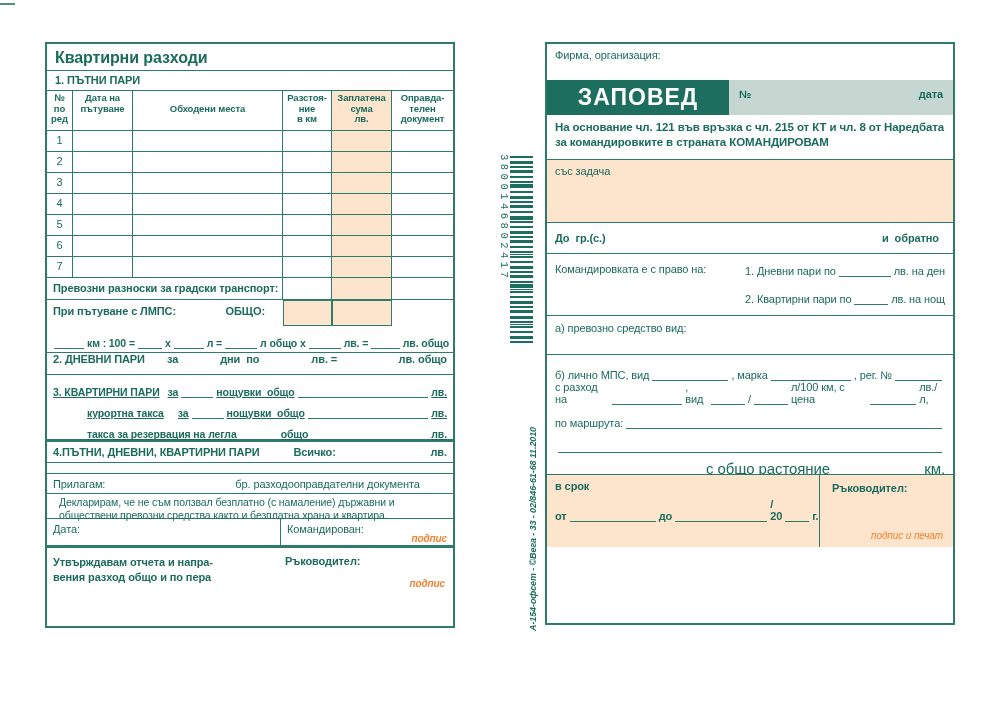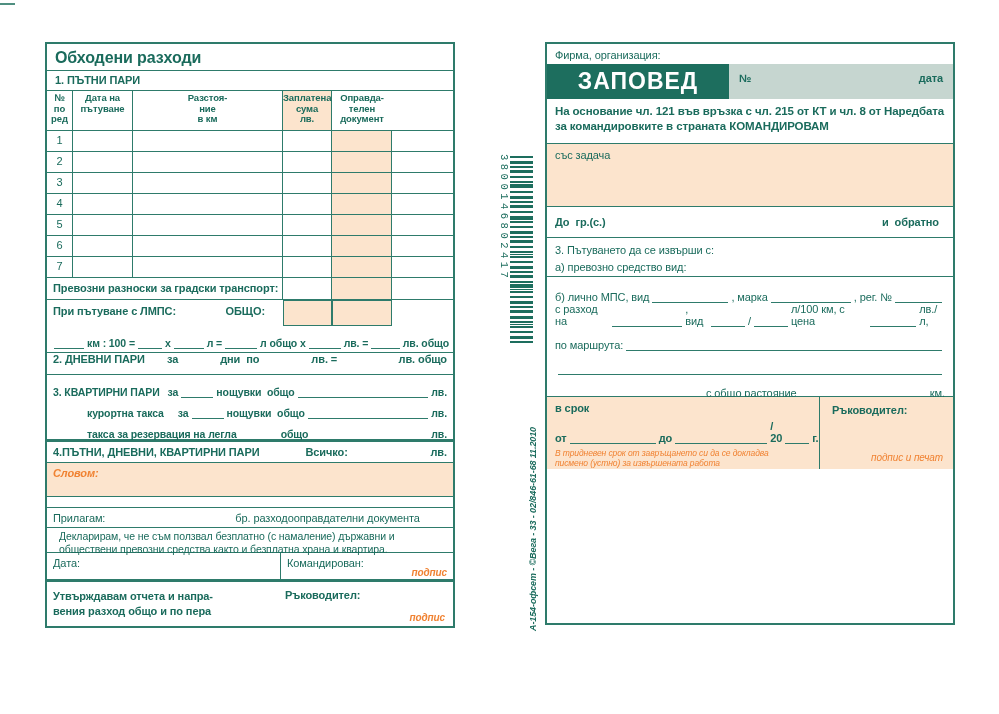--- a/index.html
+++ b/index.html
@@ -6,21 +6,21 @@
     --teal:#1a6b5c; --line:#2e7b6b; --dark:#1d6e5e;
     --band:#c6d6d0; --peach:#fce4cd; --orange:#f08232;
   }
   *{margin:0;padding:0;box-sizing:border-box;}
   html,body{width:999px;height:714px;background:#ffffff;overflow:hidden;}
   body{font-family:"Liberation Sans",sans-serif;color:var(--teal);letter-spacing:-0.1px;}
   .page{position:absolute;background:#fff;border:2px solid var(--line);}
   #page-left{left:45px;top:42px;width:410px;height:586px;}
   #page-right{left:545px;top:42px;width:410px;height:583px;}
   .bb{border-bottom:1px solid var(--line);}
-  .bt2{border-top:2px solid var(--line);gap:12px;}
+  .bt2{border-top:2px solid var(--line);}
   .row{position:relative;}
   .b{font-weight:700;}
   .pre{white-space:pre;}
   .preline{white-space:pre-line;}
   .orange{color:var(--orange);font-style:italic;}
   .bl{display:inline-block;border-bottom:1px solid var(--line);height:12px;margin:0 3px;flex:none;}
   .blf{flex:1 1 auto;}
   
   .grid6{display:grid;grid-template-columns:26px 60px 150px 49px 60px 1fr;}
   .gridT{display:grid;grid-template-columns:236px 49px 60px 1fr;}
@@ -54,30 +54,31 @@
   #crop-mark{position:absolute;left:0;top:3px;width:15px;height:2px;background:#4f8f80;}
   .abs{position:absolute;}
 </style>
 </head>
 <body>
 
 <div id="crop-mark"></div>
 
 <div class="page" id="page-left">
 
-  <div class="row bb title">Обходени разходи</div>
+  <div class="row bb title">Квартирни разходи</div>
 
   <div class="row bb lab b" style="height:20px;padding:3px 8px;">1. ПЪТНИ ПАРИ</div>
 
   <div class="row bb grid6" style="height:40px;">
     <div class="cell hcell preline">№
 по
 ред</div>
     <div class="cell hcell preline">Дата на
 пътуване</div>
+    <div class="cell hcell preline" style="padding-top:13px;">Обходени места</div>
     <div class="cell hcell preline">Разстоя-
 ние
 в км</div>
     <div class="cell hcell preline peach">Заплатена
 сума
 лв.</div>
     <div class="cell hcell preline">Оправда-
 телен
 документ</div>
   </div>
@@ -168,21 +169,21 @@
   </div>
 
   <div class="row bb lab b" style="height:22px;display:flex;padding:0 6px;">
     <span>2. ДНЕВНИ ПАРИ</span>
     <span style="margin-left:22px;">за</span>
     <span class="pre" style="margin-left:42px;">дни  по</span>
     <span style="margin-left:52px;">лв. =</span>
     <span style="margin-left:auto;">лв. общо</span>
   </div>
 
-  <div class="row bb" style="height:65px;padding:2px 6px;">
+  <div class="row bb" style="height:65px;padding:2px 6px;text-decoration:underline;">
     <div class="flexline b" style="height:21px;">
       <span>3. КВАРТИРНИ ПАРИ</span>
       <span style="margin-left:8px;">за</span>
       <span class="bl" style="width:32px;"></span>
       <span class="pre">нощувки  общо</span>
       <span class="bl blf"></span>
       <span>лв.</span>
     </div>
     <div class="flexline b" style="height:21px;padding-left:34px;">
       <span>курортна такса</span>
@@ -200,23 +201,20 @@
       <span>лв.</span>
     </div>
   </div>
 
   <div class="row bb bt2 lab b" style="height:23px;display:flex;align-items:center;padding:0 6px;">
     <span>4.ПЪТНИ, ДНЕВНИ, КВАРТИРНИ ПАРИ</span>
     <span style="margin-left:34px;">Всичко:</span>
     <span style="margin-left:auto;">лв.</span>
   </div>
 
-  <div class="row bb peach" style="height:34px;">
-    <span class="orange b lab" style="display:inline-block;padding:4px 6px;">Словом:</span>
-  </div>
 
   <div class="row" style="height:10px;"></div>
 
   <div class="row bb lab" style="height:21px;border-top:1px solid var(--line);display:flex;align-items:center;padding:0 6px;">
     <span>Прилагам:</span>
     <span style="margin-left:130px;">бр. разходооправдателни документа</span>
   </div>
 
   <div class="row bb small" style="padding:2px 12px;line-height:1.22;height:25px;">Декларирам, че не съм ползвал безплатно (с намаление) държавни и обществени превозни средства както и безплатна храна и квартира.</div>
 
@@ -241,43 +239,55 @@
     <div id="barcode-bars"></div>
     <div id="barcode-digits">3800146802417</div>
   </div>
 </div>
 <div id="imprint-wrap">
   <div id="imprint-rot">А-154-офсет - ©Вега - 33 -  02/846-61-68   11.2010</div>
 </div>
 
 <div class="page" id="page-right">
 
-  <div class="row lab" style="height:20px;padding:5px 8px;">Фирма, организация:</div>
+  <div class="row lab" style="height:36px;padding:5px 8px;">Фирма, организация:</div>
 
   <div class="band">
     <div class="band-dark">ЗАПОВЕД</div>
     <div class="band-light">
       <span class="abs" style="left:10px;top:8px;">№</span>
       <span class="abs" style="right:10px;top:8px;">дата</span>
     </div>
   </div>
 
   <div class="row bb lab b" style="height:45px;padding:5px 8px;line-height:1.3;font-size:11.5px;">На основание чл. 121 във връзка с чл. 215 от КТ и чл. 8 от Наредбата за командировките в страната КОМАНДИРОВАМ</div>
 
 
   <div class="row bb peach lab" style="height:63px;padding:5px 8px;">със задача</div>
 
   <div class="row bb lab b" style="height:31px;display:flex;align-items:center;padding:0 14px 0 8px;">
     <span class="pre">До  гр.(с.)</span>
     <span class="pre" style="margin-left:auto;">и  обратно</span>
   </div>
 
+  <div class="row bb" style="height:62px;">
+    <span class="abs lab" style="left:8px;top:9px;">Командировката е с право на:</span>
+    <div class="abs flexline lab" style="left:198px;right:8px;top:5px;height:24px;align-items:center;">
+      <span>1. Дневни пари по</span>
+      <span class="bl blf"></span>
+      <span>лв. на ден</span>
+    </div>
+    <div class="abs flexline lab" style="left:198px;right:8px;top:33px;height:24px;align-items:center;">
+      <span>2. Квартирни пари по</span>
+      <span class="bl blf"></span>
+      <span>лв. на нощ</span>
+    </div>
+  </div>
 
   <div class="row bb lab" style="height:39px;padding:4px 8px;line-height:1.5;">
-    <div>3. Пътуването да се извърши с:</div>
     <div>а) превозно средство вид:</div>
   </div>
 
   <div class="row bb" style="height:120px;padding:2px 8px;font-size:11px;">
     <div class="flexline" style="height:24px;font-size:11px;">
       <span>б) лично МПС, вид</span>
       <span class="bl" style="width:76px;"></span>
       <span>, марка</span>
       <span class="bl" style="width:80px;"></span>
       <span>, рег. №</span>
@@ -294,42 +304,40 @@
       <span class="bl" style="width:46px;"></span>
       <span>лв./л,</span>
     </div>
     <div class="flexline" style="height:24px;font-size:11px;">
       <span>по маршрута:</span>
       <span class="bl blf"></span>
     </div>
     <div class="flexline" style="height:24px;">
       <span class="bl blf"></span>
     </div>
-    <div class="flexline" style="height:24px;font-size:11px;">
+    <div class="flexline" style="height:24px;font-size:15px;">
       <span class="bl" style="width:148px;margin-left:0;"></span>
       <span>с общо растояние</span>
       <span class="bl blf"></span>
       <span>км.</span>
     </div>
   </div>
 
 
   <div class="row peach" style="height:72px;display:flex;">
     <div style="width:273px;border-right:1px solid var(--line);padding:5px 8px 3px 8px;">
       <div class="lab b">в срок</div>
       <div class="flexline b" style="margin-top:6px;font-size:11px;">
         <span>от</span>
         <span class="bl" style="width:86px;"></span>
         <span>до</span>
         <span class="bl" style="width:92px;"></span>
         <span>/ 20</span>
         <span class="bl" style="width:24px;"></span>
         <span>г.</span>
       </div>
-      <div class="orange preline" style="font-size:8.5px;line-height:1.2;margin-top:4px;">В тридневен срок от завръщането си да се докладва
-писмено (устно) за извършената работа</div>
     </div>
     <div class="row" style="flex:1;">
       <span class="abs lab b" style="left:12px;top:7px;">Ръководител:</span>
       <span class="abs orange" style="right:10px;bottom:6px;font-size:10px;">подпис и печат</span>
     </div>
   </div>
 </div>
 
 </body></html>

